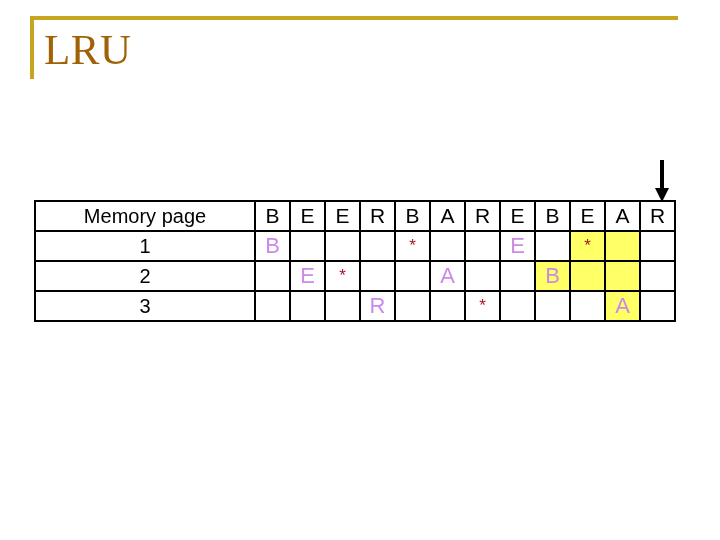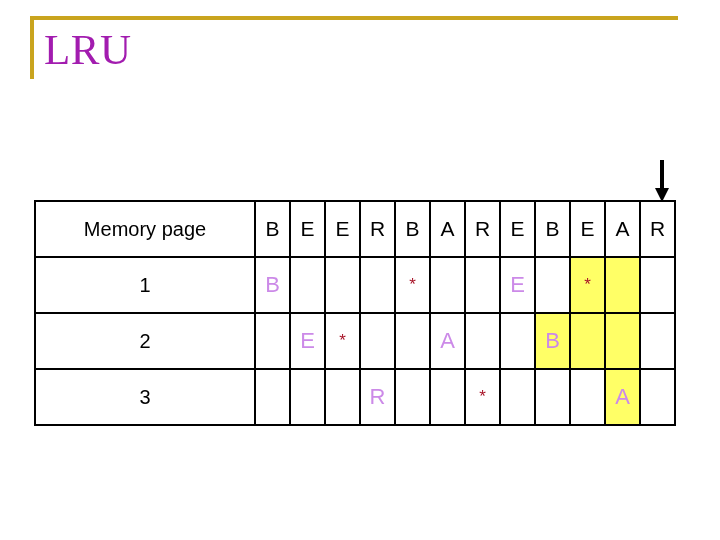--- a/index.html
+++ b/index.html
@@ -34,21 +34,21 @@
     height: 63px;
     background: #c9a41e;
   }
   #page-title {
     position: absolute;
     left: 44px;
     top: 24px;
     font-family: "Liberation Serif", serif;
     font-size: 43px;
     line-height: 52px;
-    color: #a21caf;
+    color: #a16207;
     letter-spacing: 0.5px;
     white-space: nowrap;
   }
 
   
   #incoming-arrow {
     position: absolute;
     left: 655px;
     top: 160px;
     width: 14px;
@@ -66,21 +66,21 @@
   }
   #lru-table td, #lru-table th {
     border: 2px solid #000000;
     padding: 0;
     margin: 0;
     text-align: center;
     vertical-align: middle;
     font-weight: normal;
     background-clip: padding-box;
   }
-  #lru-table tr { height: 56px; border-radius: 18px; }
+  #lru-table tr { height: 30px; border-radius: 18px; }
 
   .rowlabel {
     width: 218px;
     font-size: 20px;
     color: #000000;
     font-family: "Liberation Sans", sans-serif;
   }
   .rowlabel.header-label {
     text-align: left;
     padding-left: 26px;

